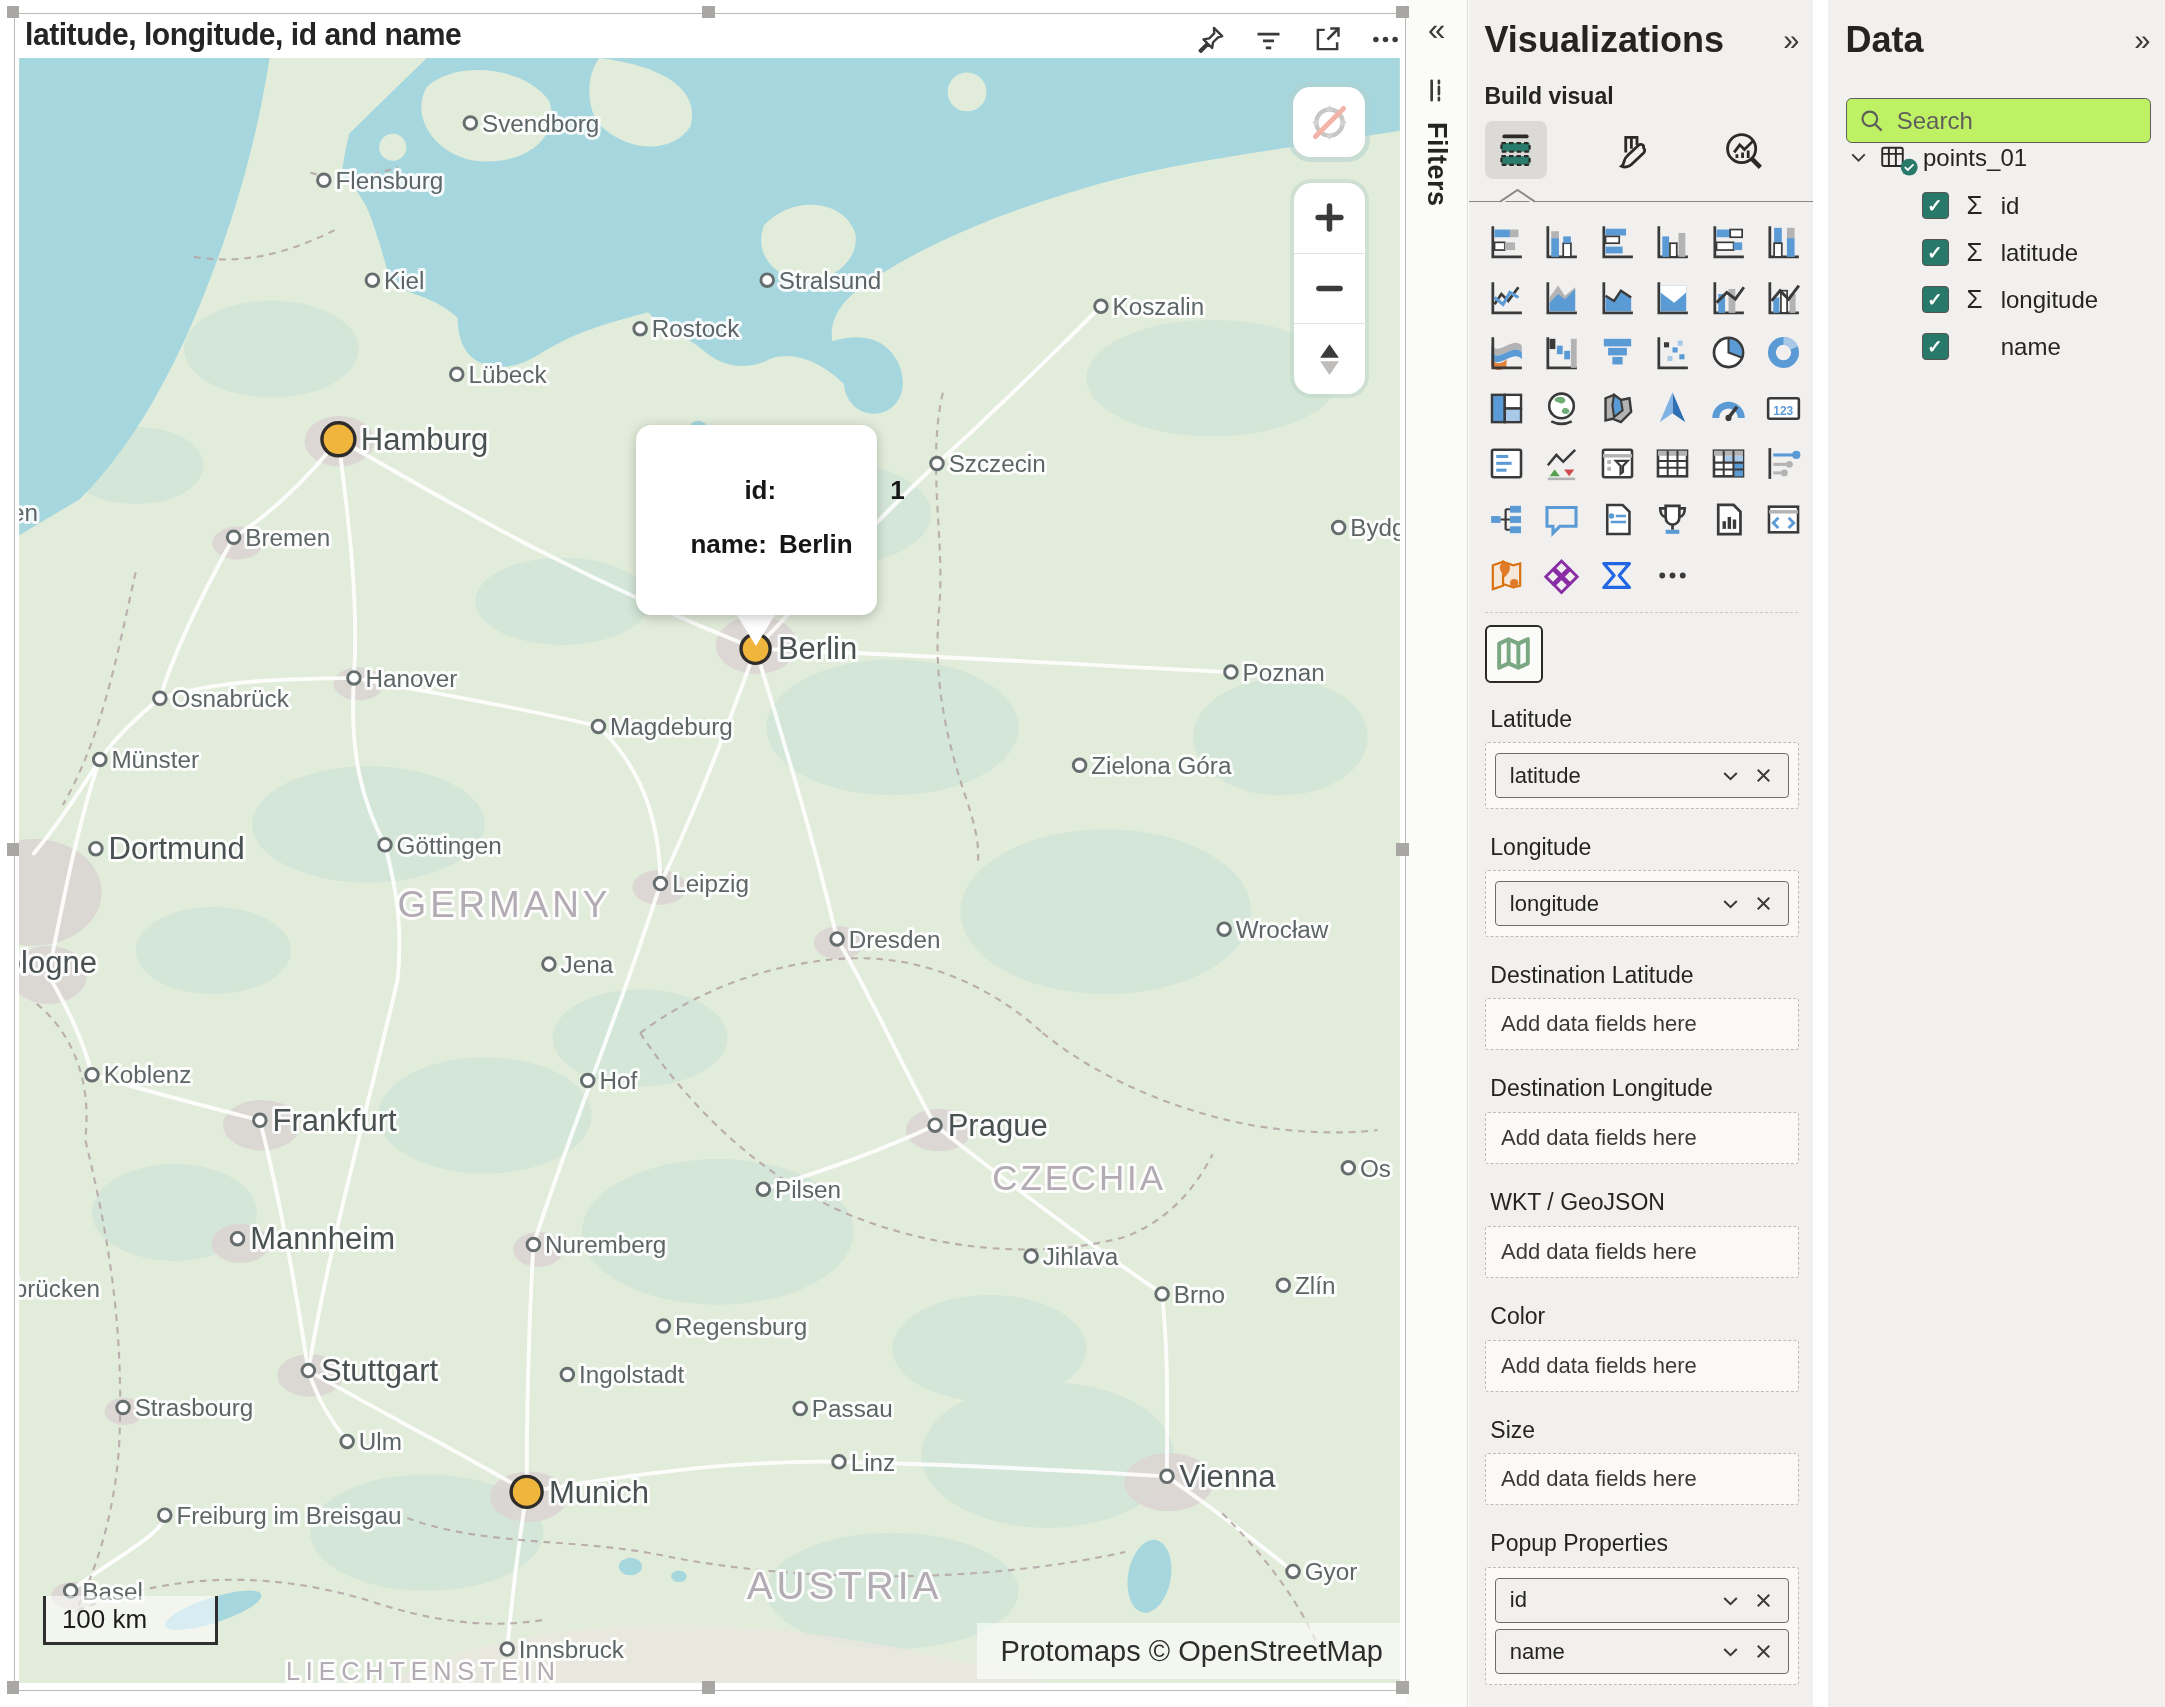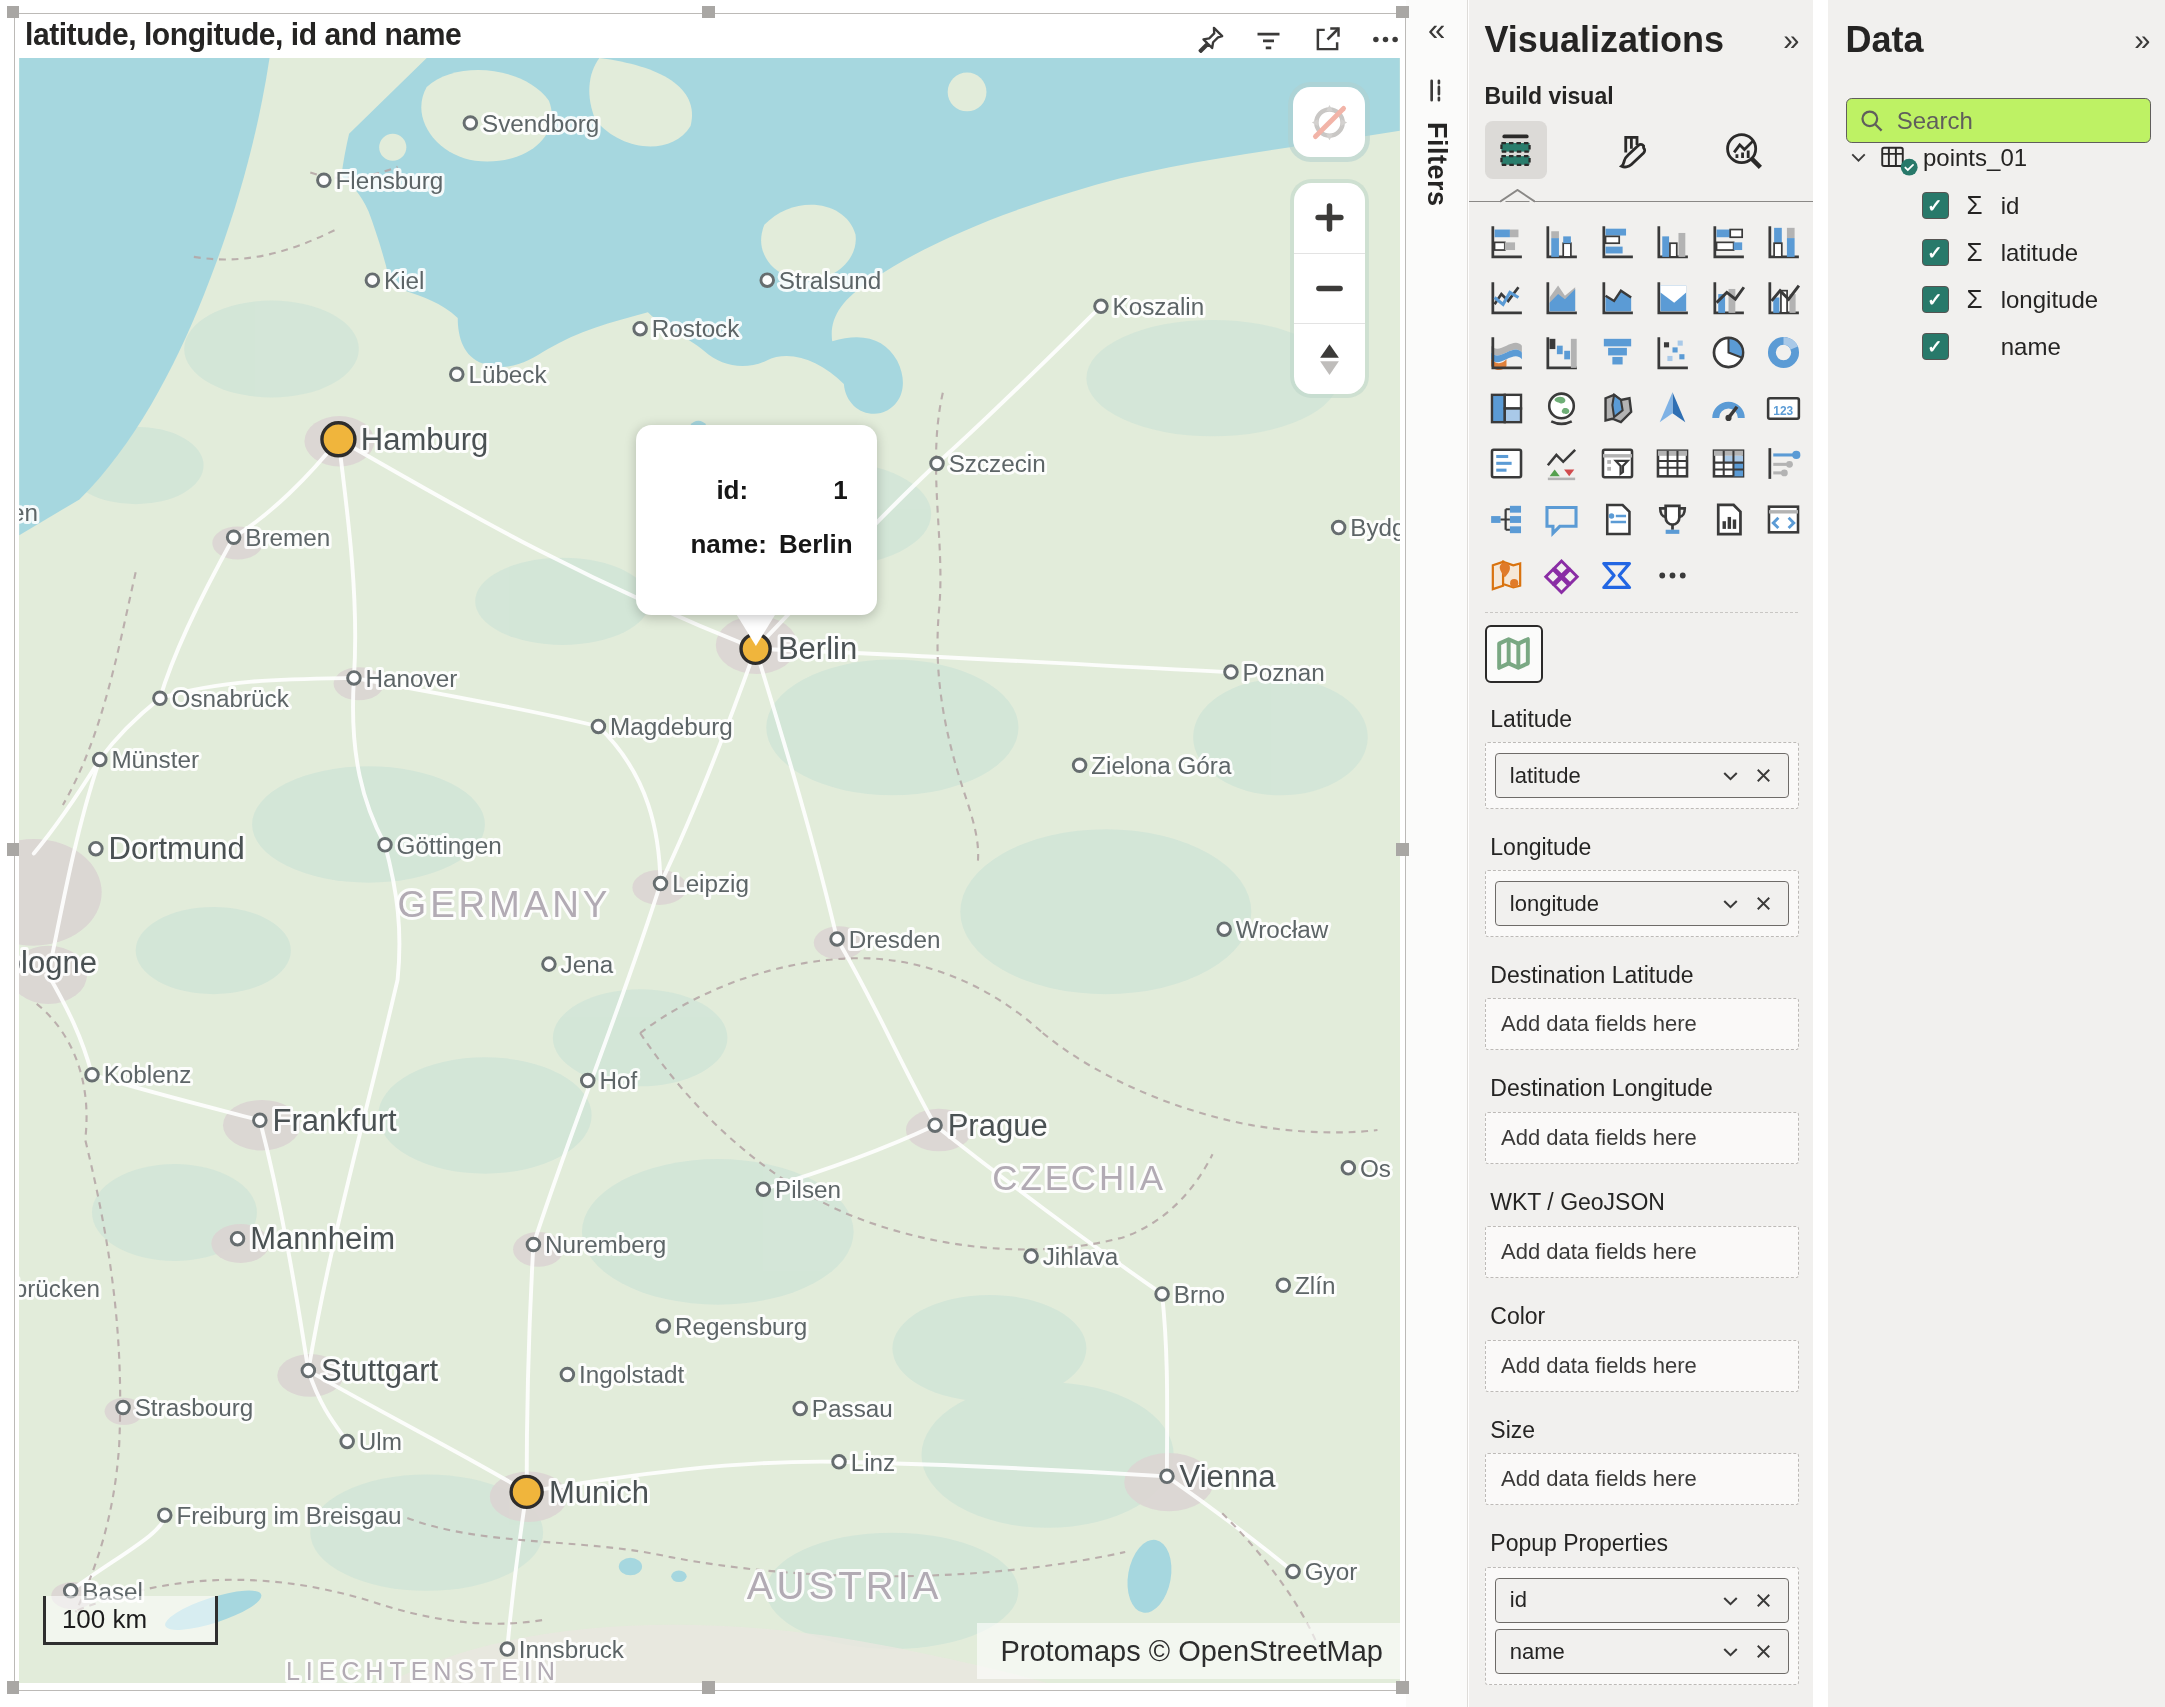--- a/index.html
+++ b/index.html
@@ -14,21 +14,21 @@
   #vh-icons .vhi{width:37px;height:37px;display:flex;align-items:center;justify-content:center;cursor:pointer;}
   
   #map{left:19.4px;top:58px;width:1381px;height:1625px;overflow:hidden;background:#e2ecda;}
   #map svg.base{position:absolute;left:0;top:0;}
   
   #popup{left:617px;top:367px;width:241px;height:190px;background:#fff;border-radius:15.5px;
     box-shadow:0 2.9px 11.6px rgba(0,0,0,.22);z-index:12;}
   #popup-tail{left:715px;top:553px;width:43px;height:35px;background:#fff;
     clip-path:polygon(0 0,100% 0,50% 100%);z-index:11;}
   #popup .prow{display:flex;font-weight:700;color:#161616;font-size:26px;}
-  #popup .r1{margin:50px 0 0 80px;gap:85px;}
+  #popup .r1{margin:50px 0 0 108px;gap:114px;}
   #popup .r2{margin:23px 4px 0 54px;gap:12px;}
   
   #compass-btn{left:1274px;top:29px;width:72px;height:70px;background:#fff;border-radius:17.5px;
     box-shadow:0 0 0 4.9px rgba(176,208,206,.55);display:flex;align-items:center;justify-content:center;z-index:10;}
   #zoom-stack{left:1275px;top:125px;width:71px;height:211px;background:#fff;border-radius:17.5px;
     box-shadow:0 0 0 3.9px rgba(186,212,200,.5);display:flex;flex-direction:column;z-index:10;}
   #zoom-stack .zbtn{flex:1;display:flex;align-items:center;justify-content:center;}
   #zoom-stack .zbtn + .zbtn{border-top:1px solid #e3e3e3;}
   
   #scale-bar{left:24px;top:1538px;width:175px;height:49px;border:3.9px solid #2f2f2f;border-top:none;

